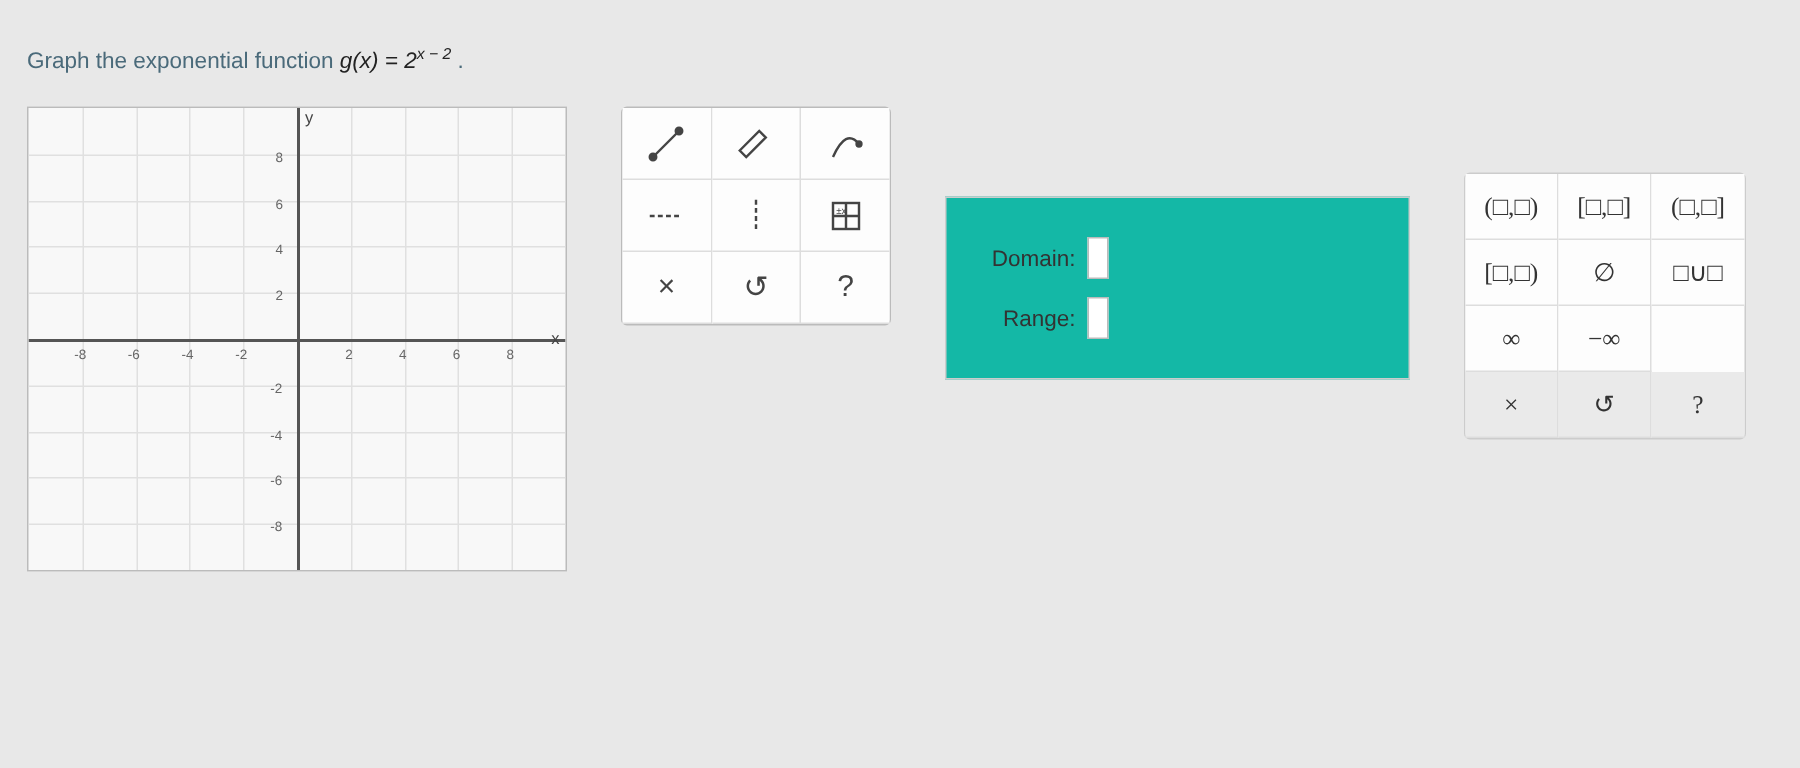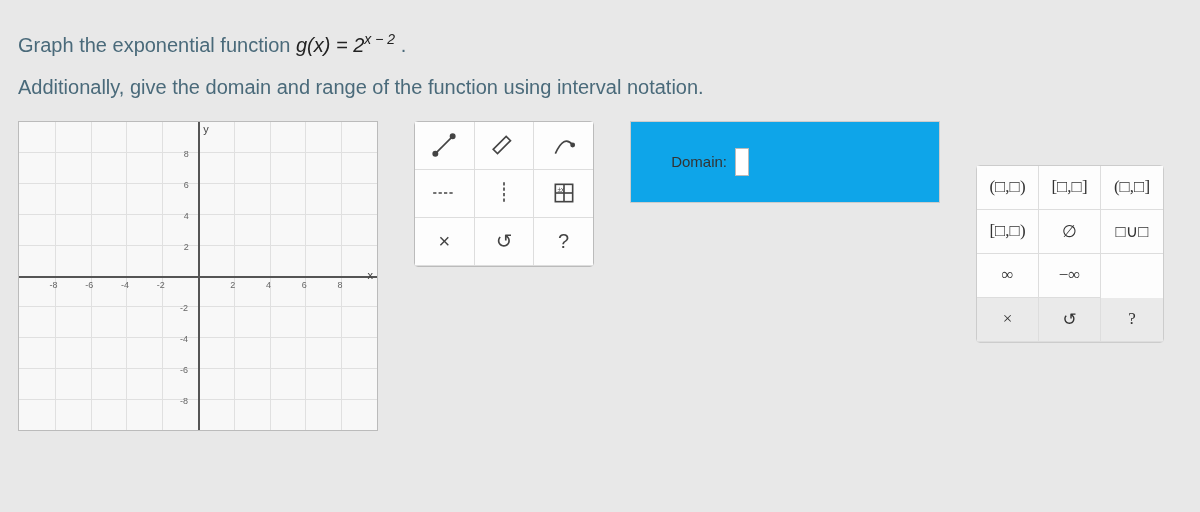--- a/index.html
+++ b/index.html
@@ -5,21 +5,21 @@
   * { box-sizing: border-box; margin: 0; padding: 0; }
   body {
     font-family: Arial, sans-serif;
     background: #e8e8e8;
     width: 1200px;
     height: 512px;
     padding: 28px 18px 18px 18px;
     color: #333;
   }
   .instructions {
-    font-size: 20px;
+    font-size: 15px;
     color: #4a6a7a;
     line-height: 1.6;
   }
   .instructions .fn {
     font-style: italic;
     color: #222;
   }
   .instructions .sup { font-size: 0.7em; vertical-align: super; }
   .p2 { margin-top: 10px; }
   .workarea {
@@ -66,23 +66,24 @@
     align-items: center;
     justify-content: center;
     font-size: 20px;
     color: #444;
     cursor: pointer;
   }
   .tb-btn:last-child { border-right: none; }
   .tb-btn svg { width: 26px; height: 26px; stroke: #444; fill: none; stroke-width: 1.5; }
   
   .dr-panel {
+    margin-top: 60px;
     border: 1px solid #ccc;
-    background: #0ea5e9;
-    padding: 14px 20px;
+    background: #14b8a6;
+    padding: 14px 10px;
     width: 310px;
   }
   .dr-row { display: flex; align-items: center; margin: 12px 0; }
   .dr-label { width: 76px; font-size: 15px; color: #333; text-align: right; margin-right: 8px; }
   .dr-input {
     width: 14px;
     height: 28px;
     border: 1px solid #bbb;
     background: #fff;
     display: inline-block;
@@ -116,21 +117,20 @@
 </head>
 <body>
 
 <div class="instructions">
   <p>
     <span>Graph the exponential function </span>
     <span class="fn">
       <span>g</span><span>(x)</span><span> = 2</span><span class="sup">x − 2</span>
     </span><span>.</span>
   </p>
-  <p class="p2">Additionally, give the domain and range of the function using interval notation.</p>
 </div>
 
 <div class="workarea">
 
   <div class="graph-panel">
 
     <div class="grid-v" style="left:10%"></div>
       <div class="grid-v" style="left:20%"></div>
       <div class="grid-v" style="left:30%"></div>
       <div class="grid-v" style="left:40%"></div>
@@ -216,20 +216,24 @@
       <button class="tb-btn">↺</button>
       <button class="tb-btn">?</button>
     </div>
   </div>
 
   <div class="dr-panel">
     <div class="dr-row">
       <span class="dr-label">Domain:</span>
       <span class="dr-input"></span>
     </div>
+    <div class="dr-row">
+      <span class="dr-label">Range:</span>
+      <span class="dr-input"></span>
+    </div>
   </div>
 
   <div class="palette">
     <div class="pl-row">
       <button class="pl-btn">(□,□)</button>
       <button class="pl-btn">[□,□]</button>
       <button class="pl-btn">(□,□]</button>
     </div>
     <div class="pl-row">
       <button class="pl-btn">[□,□)</button>

